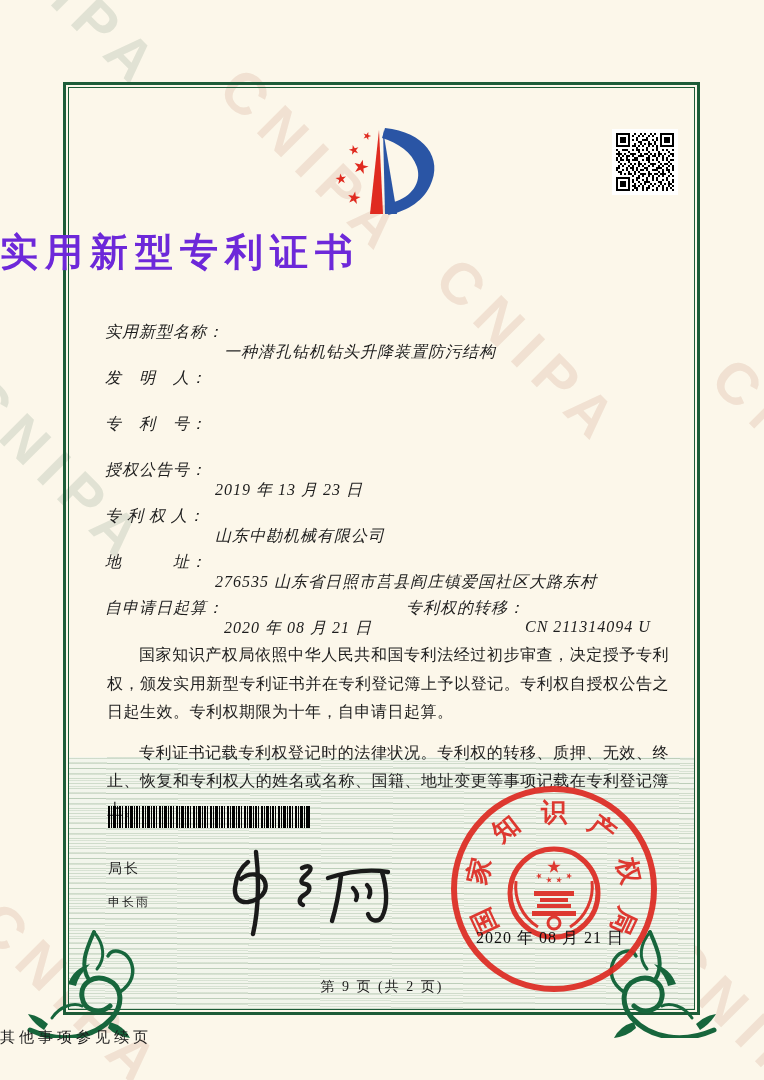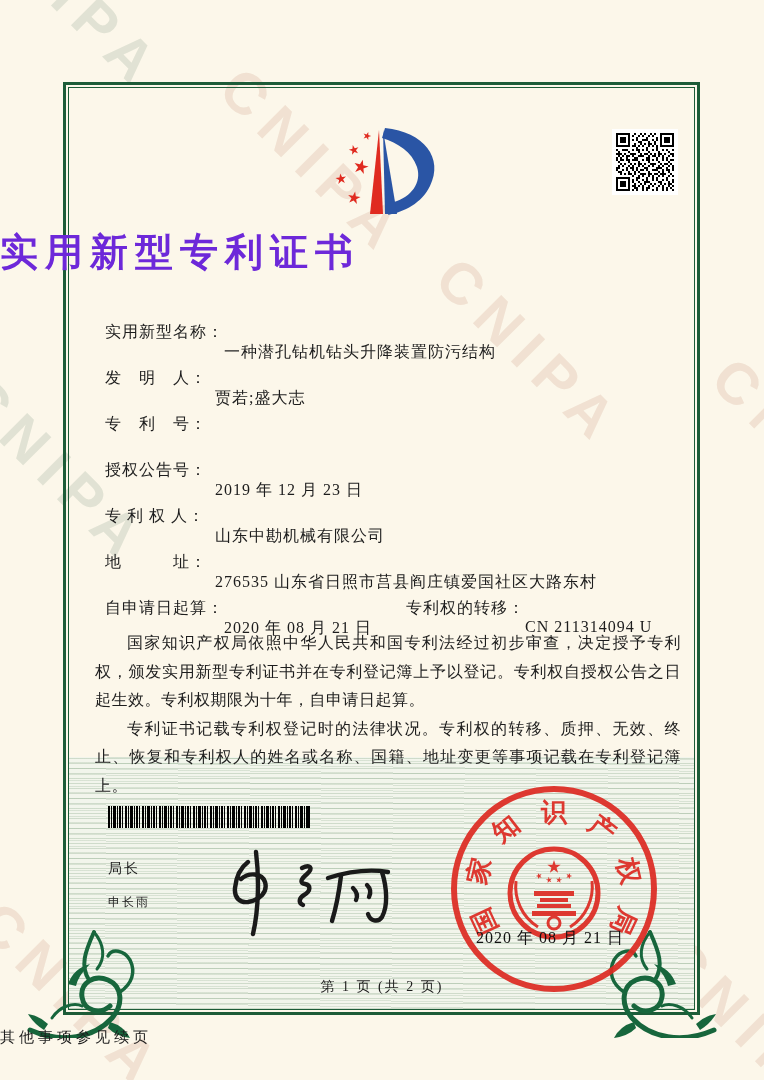--- a/index.html
+++ b/index.html
@@ -16,27 +16,27 @@
          border:3px solid #1d5c38;}
   .frame-inner{position:absolute;inset:2px;border:1px solid #1d5c38;}
   .band{position:absolute;left:3px;right:3px;bottom:3px;height:252px;
         background:
           repeating-linear-gradient(0.8deg, rgba(125,160,125,.22) 0 1px, rgba(255,255,255,0) 1px 6px),
           repeating-linear-gradient(0deg, rgba(125,160,125,.30) 0 1px, rgba(255,255,255,0) 1px 5px),
           #f2f5ec;}
   
   .certno{left:95px;top:127px;font-size:16px;letter-spacing:3px;}
   .title{left:0;right:0;top:227px;font-size:38px;font-weight:700;letter-spacing:7px;color:#6d28d9;}
-  .row{position:absolute;left:105px;width:575px;display:flex;font-size:16px;letter-spacing:1px;white-space:nowrap;}
+  .row{position:absolute;left:105px;width:575px;display:flex;font-size:16px;letter-spacing:1px;white-space:nowrap;font-style:italic;}
   .row .lb{flex:0 0 110px;}
   .row .val{flex:1 1 auto;margin-top:20px;}
   .row .val.half{flex:0 0 182px;}
   .paras{position:absolute;left:95px;top:629px;width:586px;font-size:16px;line-height:28.5px;
          text-align:justify;letter-spacing:.5px;}
-  .paras p{margin:0;text-indent:2em;}
+  .paras p{margin:12px;text-indent:2em;}
   .signer-title{left:108px;top:860px;font-size:14px;letter-spacing:2px;}
   .signer-name{left:108px;top:894px;font-size:12px;letter-spacing:2px;}
   .seal-date{left:455px;top:928px;width:190px;text-align:center;font-size:16px;letter-spacing:1px;color:#111;}
   .pageinfo{left:0;right:0;top:978px;text-align:center;font-size:14px;letter-spacing:2px;}
   .footer{left:0;right:0;top:1028px;text-align:left;font-size:15px;letter-spacing:4px;}
   svg{display:block;}
 </style>
 </head>
 <body>
 
@@ -144,28 +144,27 @@
   </svg>
 
   <div class="abs title">实用新型专利证书</div>
 
   <div class="row" style="top:322px">
     <span class="lb">实用新型名称：</span>
     <span class="val">一种潜孔钻机钻头升降装置防污结构</span>
   </div>
   <div class="row" style="top:368px">
     <span class="lb">发　明　人：</span>
-    <span class="val">贾若;盛大志</span>
   </div>
   <div class="row" style="top:414px">
     <span class="lb">专　利　号：</span>
   </div>
   <div class="row" style="top:460px">
     <span class="lb">授权公告号：</span>
-    <span class="val">2019 年 12 月 23 日</span>
+    <span class="val">2019 年 13 月 23 日</span>
   </div>
   <div class="row" style="top:506px">
     <span class="lb">专 利 权 人：</span>
     <span class="val">山东中勘机械有限公司</span>
   </div>
   <div class="row" style="top:552px">
     <span class="lb">地　　　址：</span>
     <span class="val">276535 山东省日照市莒县阎庄镇爱国社区大路东村</span>
   </div>
   <div class="row" style="top:598px">
@@ -224,17 +223,17 @@
       <rect x="-20" y="-2" width="40" height="5"></rect>
       <rect x="-14" y="5" width="28" height="4"></rect>
       <rect x="-17" y="11" width="34" height="4"></rect>
       <rect x="-22" y="18" width="44" height="5"></rect>
       <circle cy="30" r="6" fill="none" stroke="#dd2b23" stroke-width="3"></circle>
     </g>
   </svg>
 
   <div class="abs seal-date">2020 年 08 月 21 日</div>
 
-  <div class="abs pageinfo">第 1 页 (共 2 页)</div>
+  <div class="abs pageinfo">第 9 页 (共 2 页)</div>
 
   <div class="abs footer">其他事项参见续页</div>
 
 </div>
 
 </body></html>

